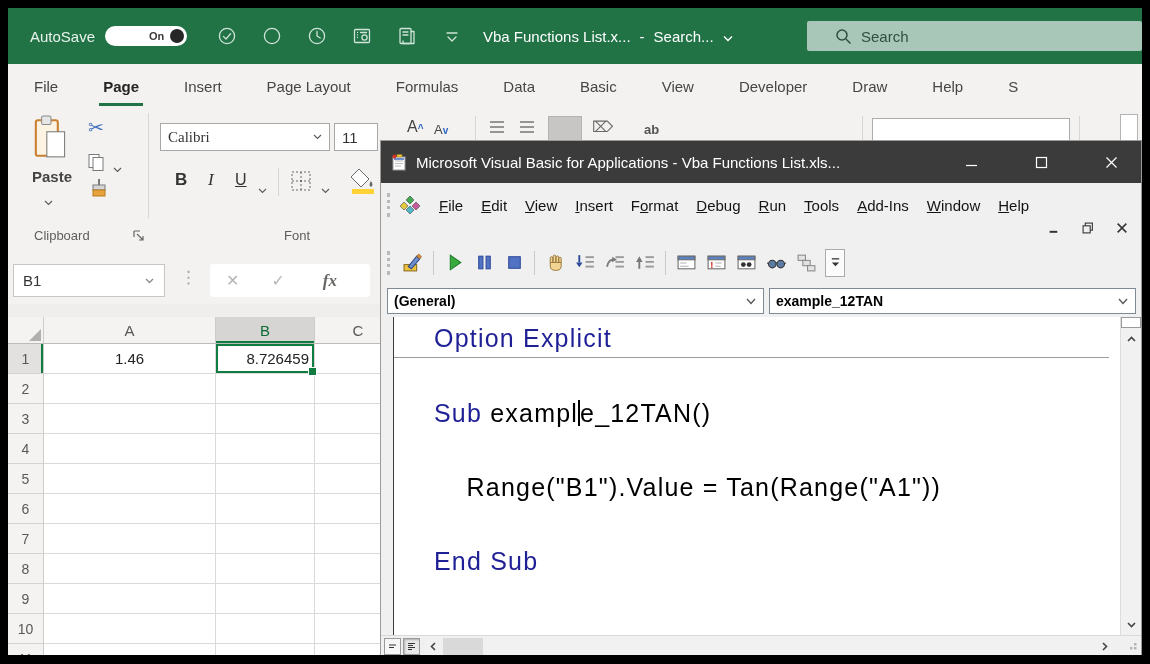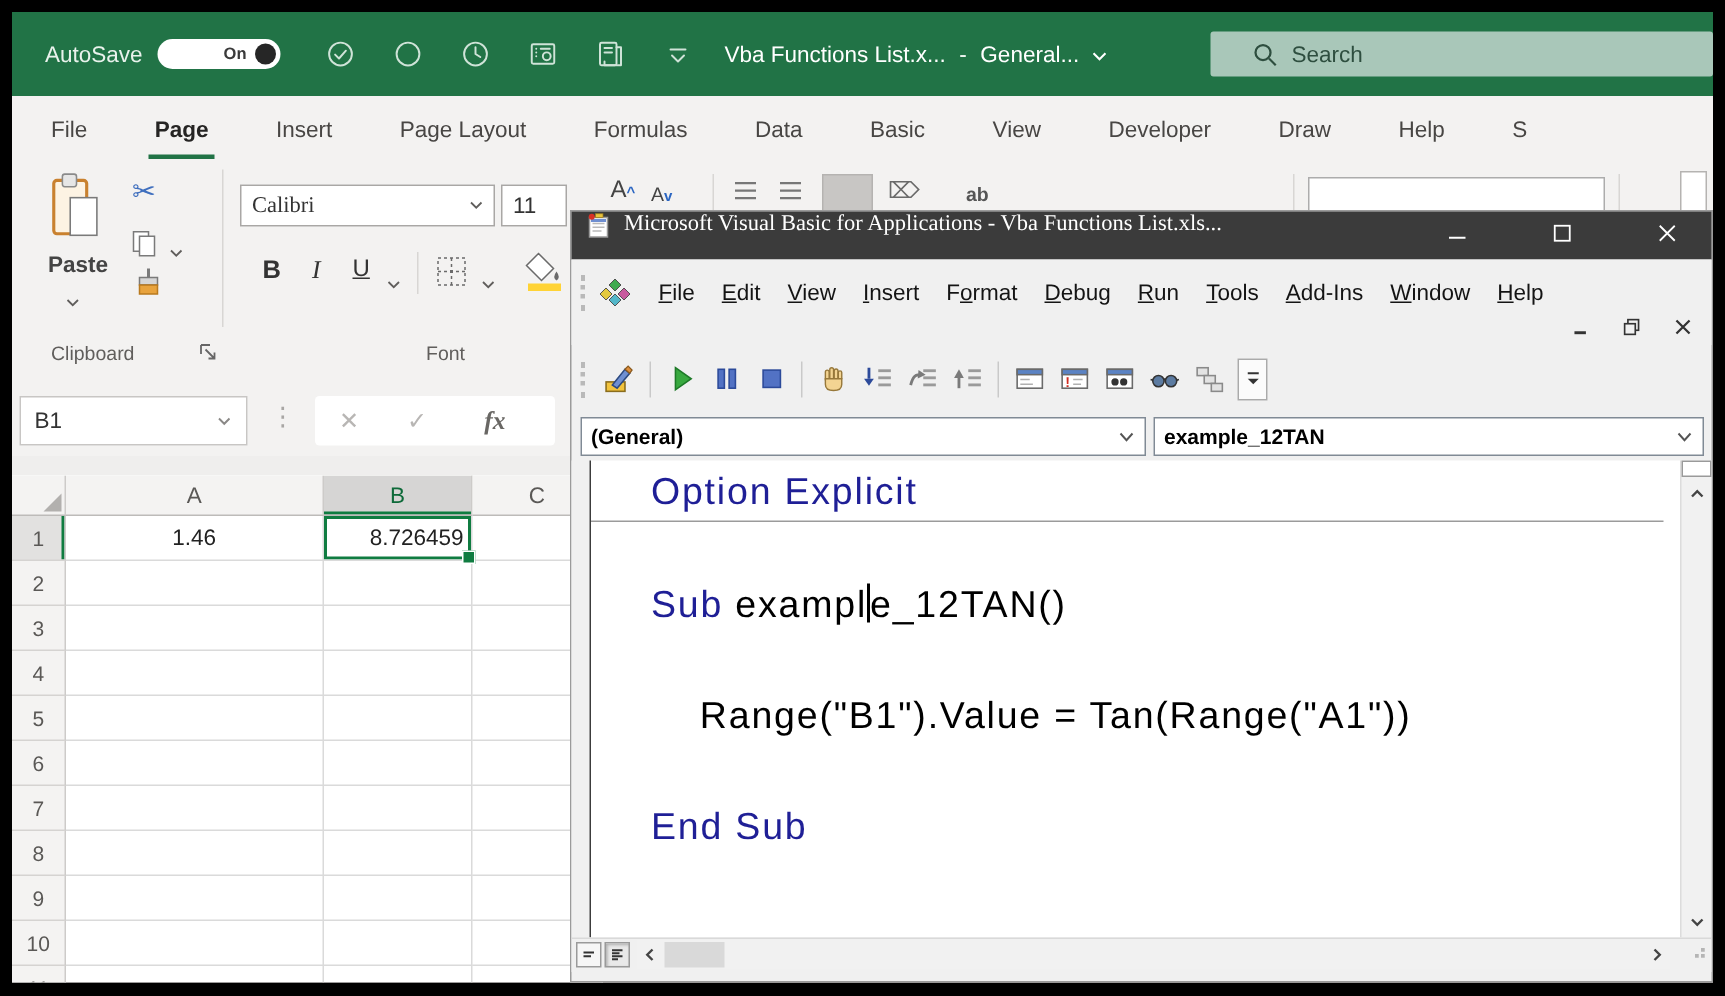--- a/index.html
+++ b/index.html
@@ -82,21 +82,21 @@
   .xl-rhdr.sel{background:#e2e1e0;box-shadow:inset -2px 0 0 #107c41;}
   .xl-cell{flex:none;border-right:1px solid #dadada;border-bottom:1px solid #dadada;box-sizing:border-box;
            display:flex;align-items:center;justify-content:flex-end;padding-right:5px;position:relative;}
   .xl-cell.center{justify-content:center;padding-right:0;}
   .xl-cell.sel{box-shadow:inset 0 0 0 2px #107c41;}
   .fill-handle{position:absolute;right:-3px;bottom:-3px;width:7px;height:7px;background:#107c41;border:1px solid #fff;z-index:3;}
 
   
   .vba{position:absolute;left:372px;top:132px;width:762px;height:515px;background:#f0f0f0;
        border:1px solid #9a9a9a;box-sizing:border-box;z-index:50;}
-  .vba-titlebar{height:32px;background:#3b3b3b;display:flex;align-items:flex-start;color:#fff;font-family:Liberation Serif, serif;}
+  .vba-titlebar{height:42px;background:#3b3b3b;display:flex;align-items:center;color:#fff;}
   .vba-app-icon{margin-left:9px;display:flex;}
   .vba-title{margin-left:8px;font-size:15px;white-space:nowrap;}
   .vba-wc{display:flex;margin-left:auto;margin-right:16px;gap:42px;}
   .vwc{width:28px;height:28px;display:flex;align-items:center;justify-content:center;}
   .vwc svg{width:13px;height:13px;stroke-width:1.2;fill:none;}
 
   .vba-menubar{height:57px;position:relative;background:#f0f0f0;}
   .vba-menurow{position:absolute;left:0;top:9px;display:flex;align-items:center;height:26px;}
   .grip-v{width:0;height:24px;border-left:3px dotted #b9b9b9;margin-left:6px;}
   .vba-excel-icon{margin-left:10px;display:flex;}
@@ -193,21 +193,21 @@
         </span>
         <span class="qat-btn">
           <svg viewBox="0 0 20 20">
             <path d="M5 7 h10 M6 11 l4 4 4-4"></path>
           </svg>
         </span>
       </span>
     <span class="doc-title">
       <span>Vba Functions List.x...</span>
       <span>-</span>
-      <span>General...</span>
+      <span>Search...</span>
       <span class="title-chevron"><svg viewBox="0 0 10 7">
             <path d="M1 1.5 L5 5.5 L9 1.5"></path>
           </svg></span>
     </span>
     <span class="xl-search">
       <span class="search-icon">
           <svg viewBox="0 0 17 17">
             <circle cx="7" cy="7" r="5"></circle>
             <path d="M11 11 L15.5 15.5"></path>
           </svg>

